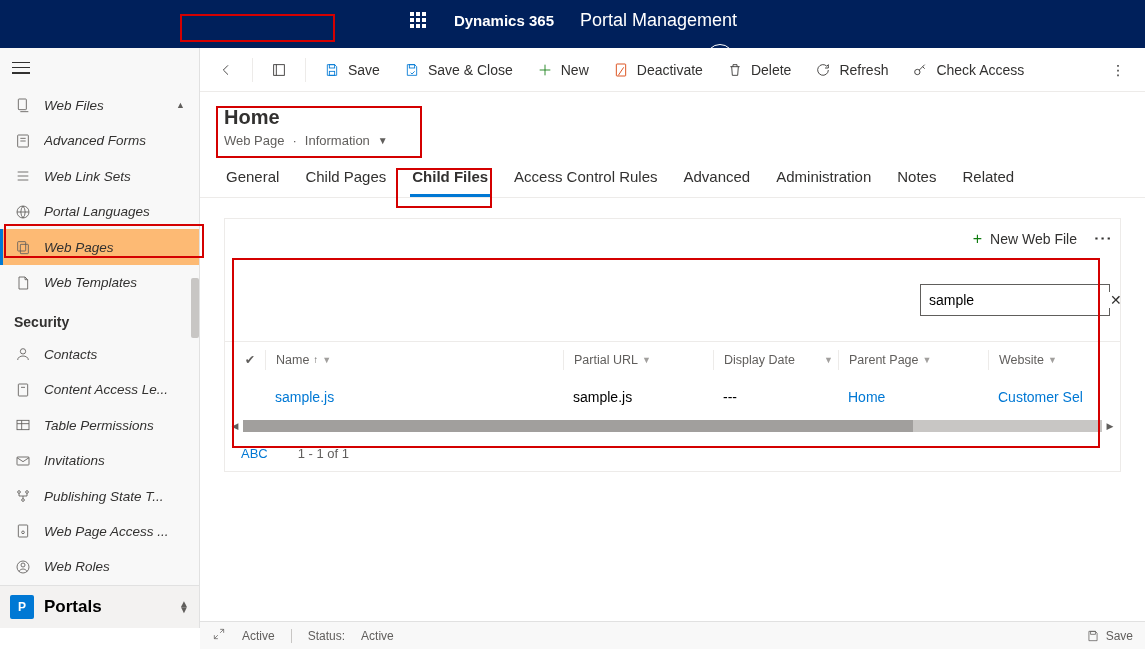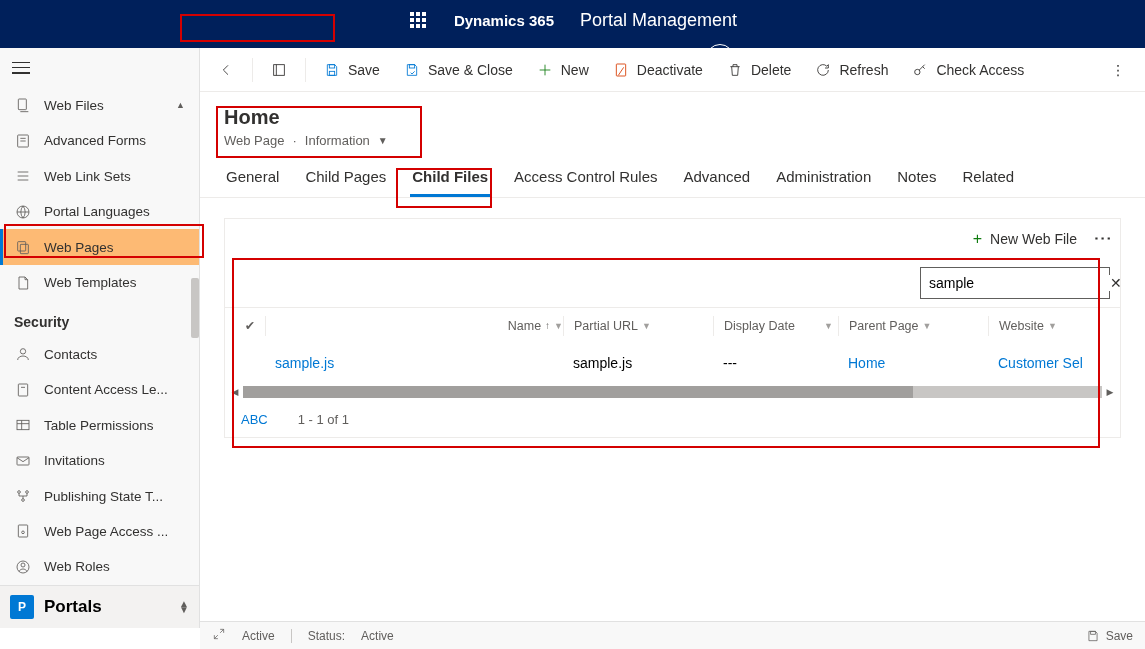--- a/index.html
+++ b/index.html
@@ -26,21 +26,21 @@
 
   
   .sidebar { width: 200px; border-right: 1px solid #e1e1e1; display: flex; flex-direction: column; background: #f8f8f8; position: relative; }
   .sb-toggle { height: 40px; display: flex; align-items: center; padding: 0 12px; cursor: pointer; }
   .ham { width: 18px; height: 12px; display: flex; flex-direction: column; justify-content: space-between; }
   .ham span { height: 1.5px; background: #323130; }
   .sb-item { height: 36px; display: flex; align-items: center; padding: 0 14px; gap: 12px; cursor: pointer; font-size: 13.5px; color: #323130; }
   .sb-item.active { background: #fdba74; border-left: 3px solid #0078d4; padding-left: 11px; }
   .sb-icon { width: 18px; height: 18px; display: flex; align-items: center; justify-content: center; color: #605e5c; }
   .sb-icon svg { width: 16px; height: 16px; stroke: #605e5c; fill: none; stroke-width: 1.3; }
-  .sb-label { flex: 1; white-space: nowrap; overflow: hidden; text-overflow: ellipsis; }
+  .sb-label { flex: 1; white-space: nowrap; overflow: hidden; text-overflow: ellipsis; font-style: italic; }
   .sb-section { padding: 14px 14px 6px; font-size: 14px; font-weight: 600; color: #323130; }
   .sb-scroll { position: absolute; right: 0; top: 230px; width: 8px; height: 60px; background: #c8c6c4; border-radius: 2px; }
   .sb-bottom { margin-top: auto; border-top: 1px solid #e1e1e1; height: 44px; display: flex; align-items: center; padding: 0 10px; gap: 10px; background: #f3f2f1; }
   .sb-bottom-badge { width: 24px; height: 24px; background: #0078d4; color: #fff; display: flex; align-items: center; justify-content: center; font-size: 12px; font-weight: 600; border-radius: 2px; }
   .sb-bottom-label { flex: 1; font-size: 17px; font-weight: 600; }
   .sb-chevrons { display: flex; flex-direction: column; gap: 1px; color: #605e5c; line-height: 5px; font-size: 10px; }
 
   
   .content { flex: 1; display: flex; flex-direction: column; position: relative; }
   .cmdbar { height: 44px; border-bottom: 1px solid #edebe9; display: flex; align-items: center; padding: 0 8px; gap: 4px; }
@@ -59,21 +59,21 @@
   .tab { padding: 10px 2px 12px; font-size: 15px; color: #323130; cursor: pointer; position: relative; }
   .tab.active { font-weight: 600; }
   .tab.active::after { content: ""; position: absolute; left: 0; right: 0; bottom: 0; height: 3px; background: #0078d4; }
 
   .panel { margin: 20px 24px; border: 1px solid #edebe9; }
   .panel-top { height: 40px; display: flex; align-items: center; justify-content: flex-end; padding: 0 8px; gap: 16px; }
   .add-btn { display: flex; align-items: center; gap: 8px; font-size: 14px; cursor: pointer; color: #323130; }
   .add-btn .plus { color: #107c10; font-size: 16px; font-weight: 300; }
   .panel-dots { font-size: 18px; cursor: pointer; color: #323130; letter-spacing: 1px; transform: rotate(90deg); }
 
-  .searchrow { display: flex; justify-content: flex-end; padding: 8px 10px; }
+  .searchrow { display: flex; justify-content: flex-end; padding: 25px 10px; }
   .searchbox { width: 190px; height: 32px; border: 1px solid #605e5c; display: flex; align-items: center; padding: 0 8px; }
   .searchbox input { flex: 1; border: none; outline: none; font-size: 14px; }
   .searchbox .x { cursor: pointer; font-size: 14px; color: #323130; }
 
   .grid-head { display: flex; align-items: center; height: 36px; font-size: 12.5px; color: #605e5c; padding: 0 10px; border-top: 1px solid #edebe9; }
   .gh-sel { width: 30px; display: flex; justify-content: center; }
   .gh-col { display: flex; align-items: center; gap: 4px; border-left: 1px solid #edebe9; padding-left: 10px; height: 20px; }
   .gh-col .sort { font-size: 10px; }
   .gh-col .chev { font-size: 9px; color: #a19f9d; }
 
@@ -88,21 +88,21 @@
   .grid-foot { height: 36px; display: flex; align-items: center; padding: 0 16px; gap: 30px; font-size: 13px; color: #605e5c; }
   .grid-foot .abc { color: #0078d4; cursor: pointer; }
 
   
   .statusbar { height: 28px; border-top: 1px solid #e1e1e1; background: #f8f8f8; display: flex; align-items: center; padding: 0 12px; font-size: 12px; color: #605e5c; gap: 16px; position: absolute; bottom: 0; left: 200px; right: 0; }
   .statusbar .sep2 { width: 1px; height: 14px; background: #c8c6c4; }
   .statusbar .right { margin-left: auto; display: flex; align-items: center; gap: 6px; cursor: pointer; }
   .expand-icon svg { width: 14px; height: 14px; stroke: #605e5c; fill: none; stroke-width: 1.3; }
 
   
-  .c-name   { width: 298px; justify-content: flex-end; }
+  .c-name   { width: 298px; }
   .c-url    { width: 150px; }
   .c-date   { width: 125px; gap: 29px; }
   .c-parent { width: 150px; }
   .c-site   { width: 95px; }
 </style>
 </head>
 <body>
 
 <div class="topbar">
   <div class="topbar-left">

